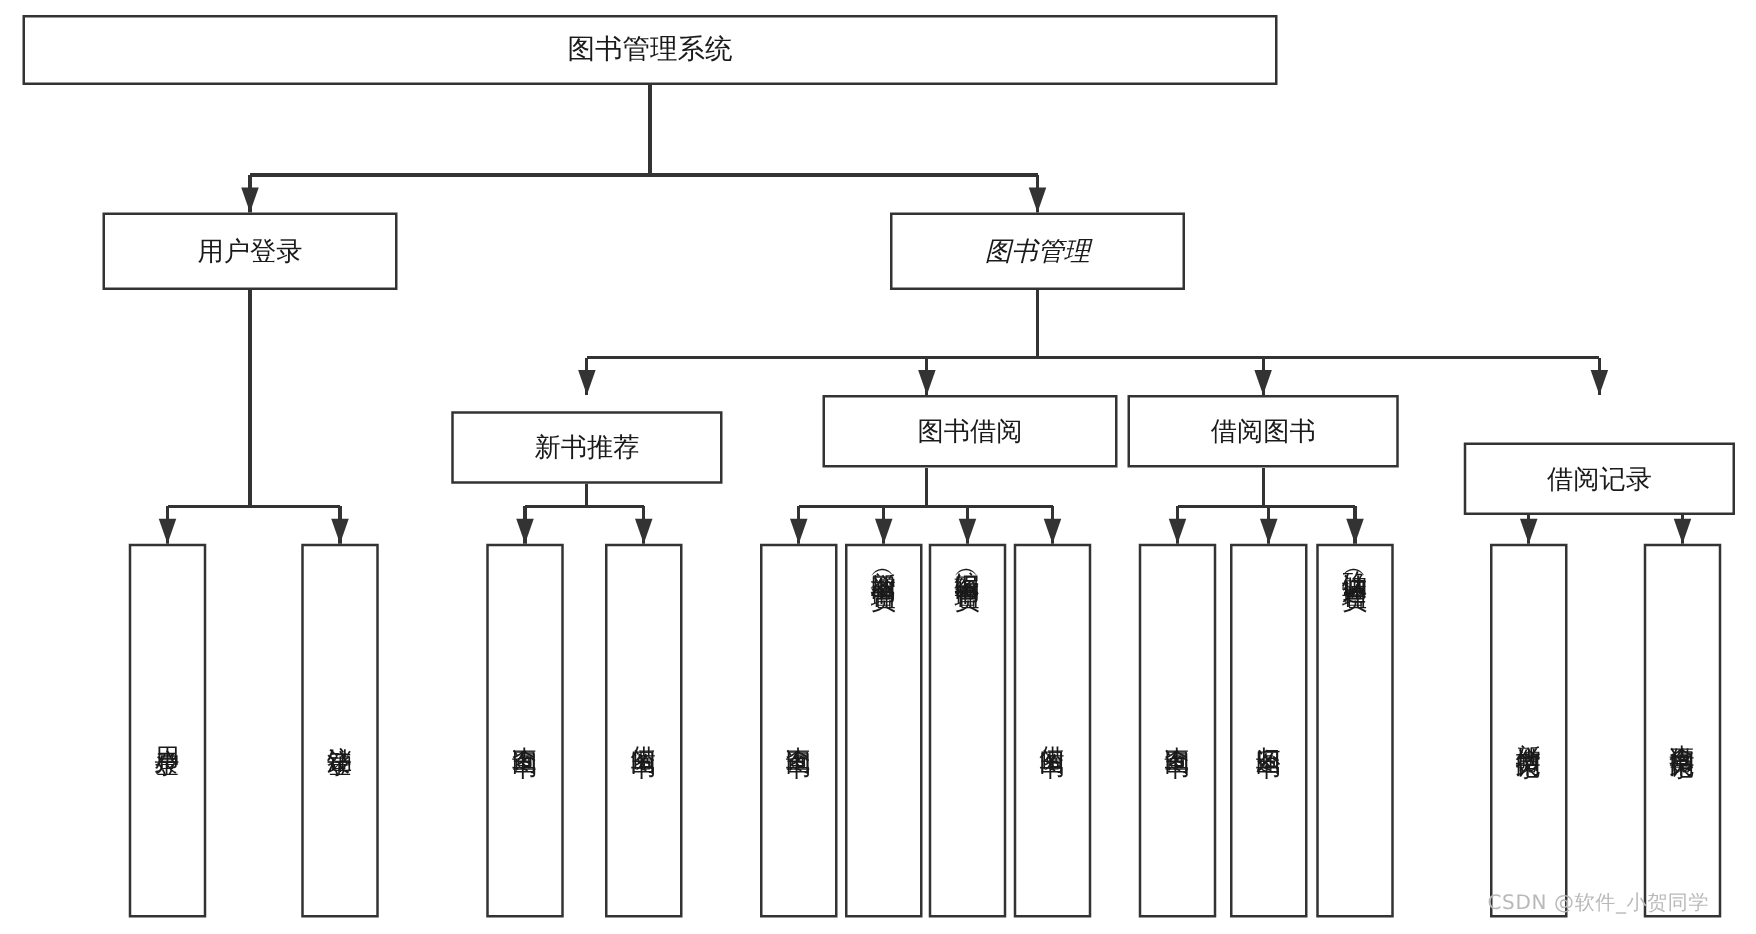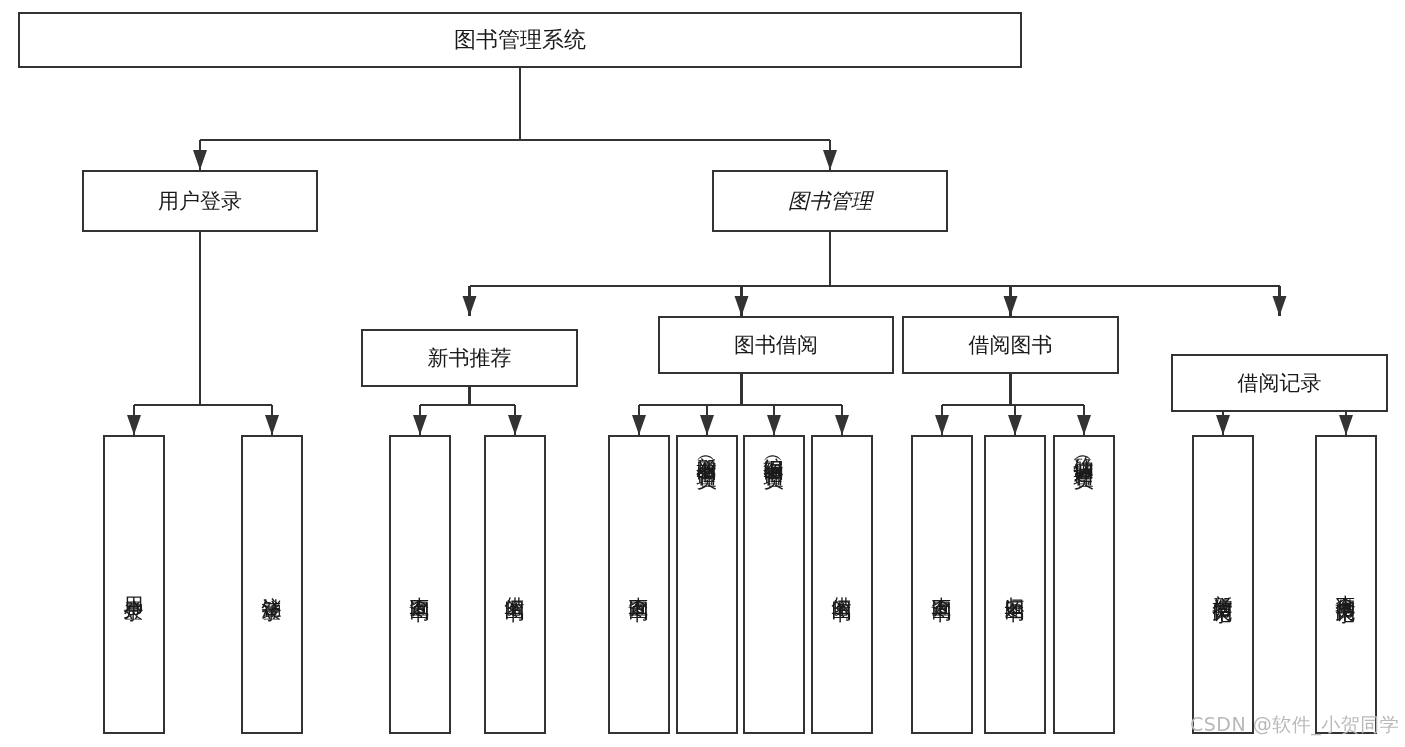--- a/index.html
+++ b/index.html
@@ -62,21 +62,21 @@
     line-height: 1;
   }
   .node.vert.top .label {
     align-self: flex-start;
     margin-top: 4px;
   }
   .watermark {
     position: absolute;
     left: 1190px;
     top: 712px;
-    font-size: 19px;
+    font-size: 16px;
     color: #b9b9b9;
     white-space: nowrap;
     letter-spacing: 0.5px;
   }
 </style>
 </head>
 <body>
 
 <div id="canvas">
 

